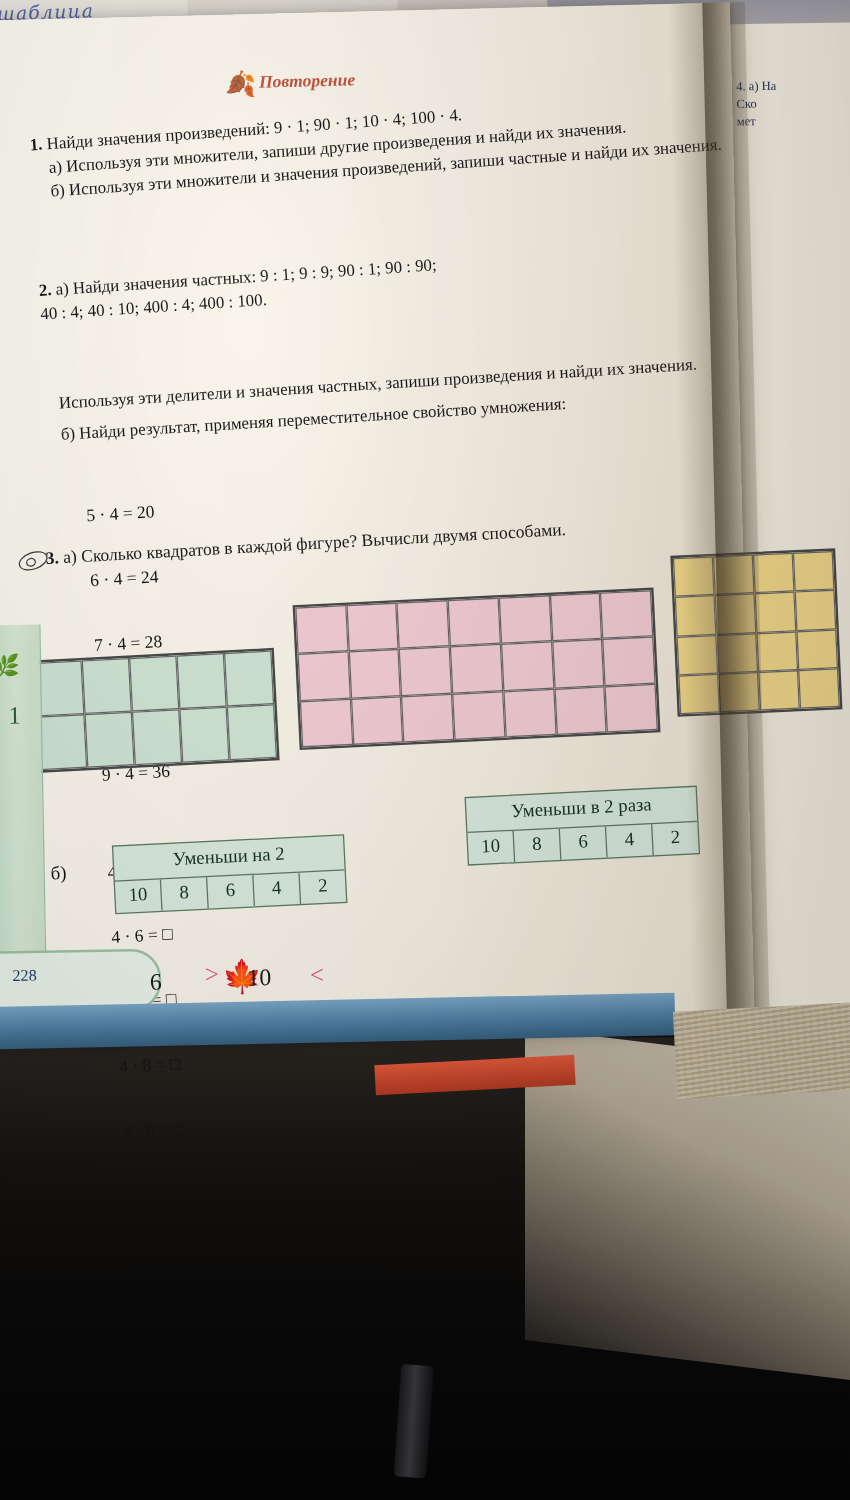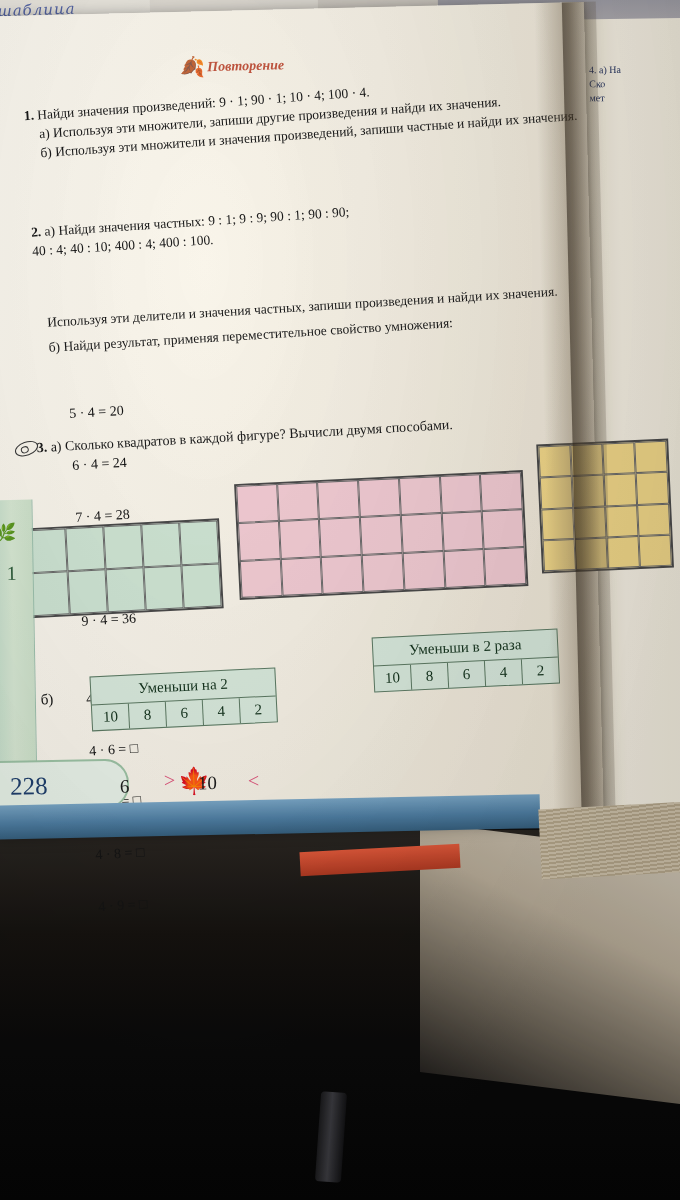--- a/index.html
+++ b/index.html
@@ -92,21 +92,21 @@
     position:absolute;left:26px;top:62px;font-size:20px;color:#2f5d3b;font-family:"Liberation Serif",serif;
   }
   .leaf-deco{position:absolute;left:14px;top:22px;color:#4b8f4f;font-size:18px;}
 
   .bottom-tab{
     position:absolute;left:-20px;top:760px;width:145px;height:46px;
     background:#eaf4ea;border:2px solid #9ec4a6;border-radius:0 24px 24px 0;
     transform:rotate(-1deg);
   }
   .bottom-tab .pg{
-    position:absolute;left:28px;top:10px;font-size:25px;color:#1f3f6d;
+    position:absolute;left:28px;top:10px;font-size:13px;color:#1f3f6d;
   }
   .bottom-row{
     position:absolute;left:120px;top:766px;width:200px;height:40px;
     transform:rotate(-1deg);font-size:19px;color:#1d1d1d;
   }
   .bottom-row .n1{position:absolute;left:0;top:8px;}
   .bottom-row .n2{position:absolute;left:78px;top:6px;color:#1d1d1d;}
   .bottom-row .gt{position:absolute;left:44px;top:2px;color:#e0557c;font-size:20px;}
   .bottom-row .lt{position:absolute;left:128px;top:4px;color:#e0557c;font-size:20px;}
   .maple{position:absolute;left:58px;top:0px;color:#7fbf54;font-size:26px;}

